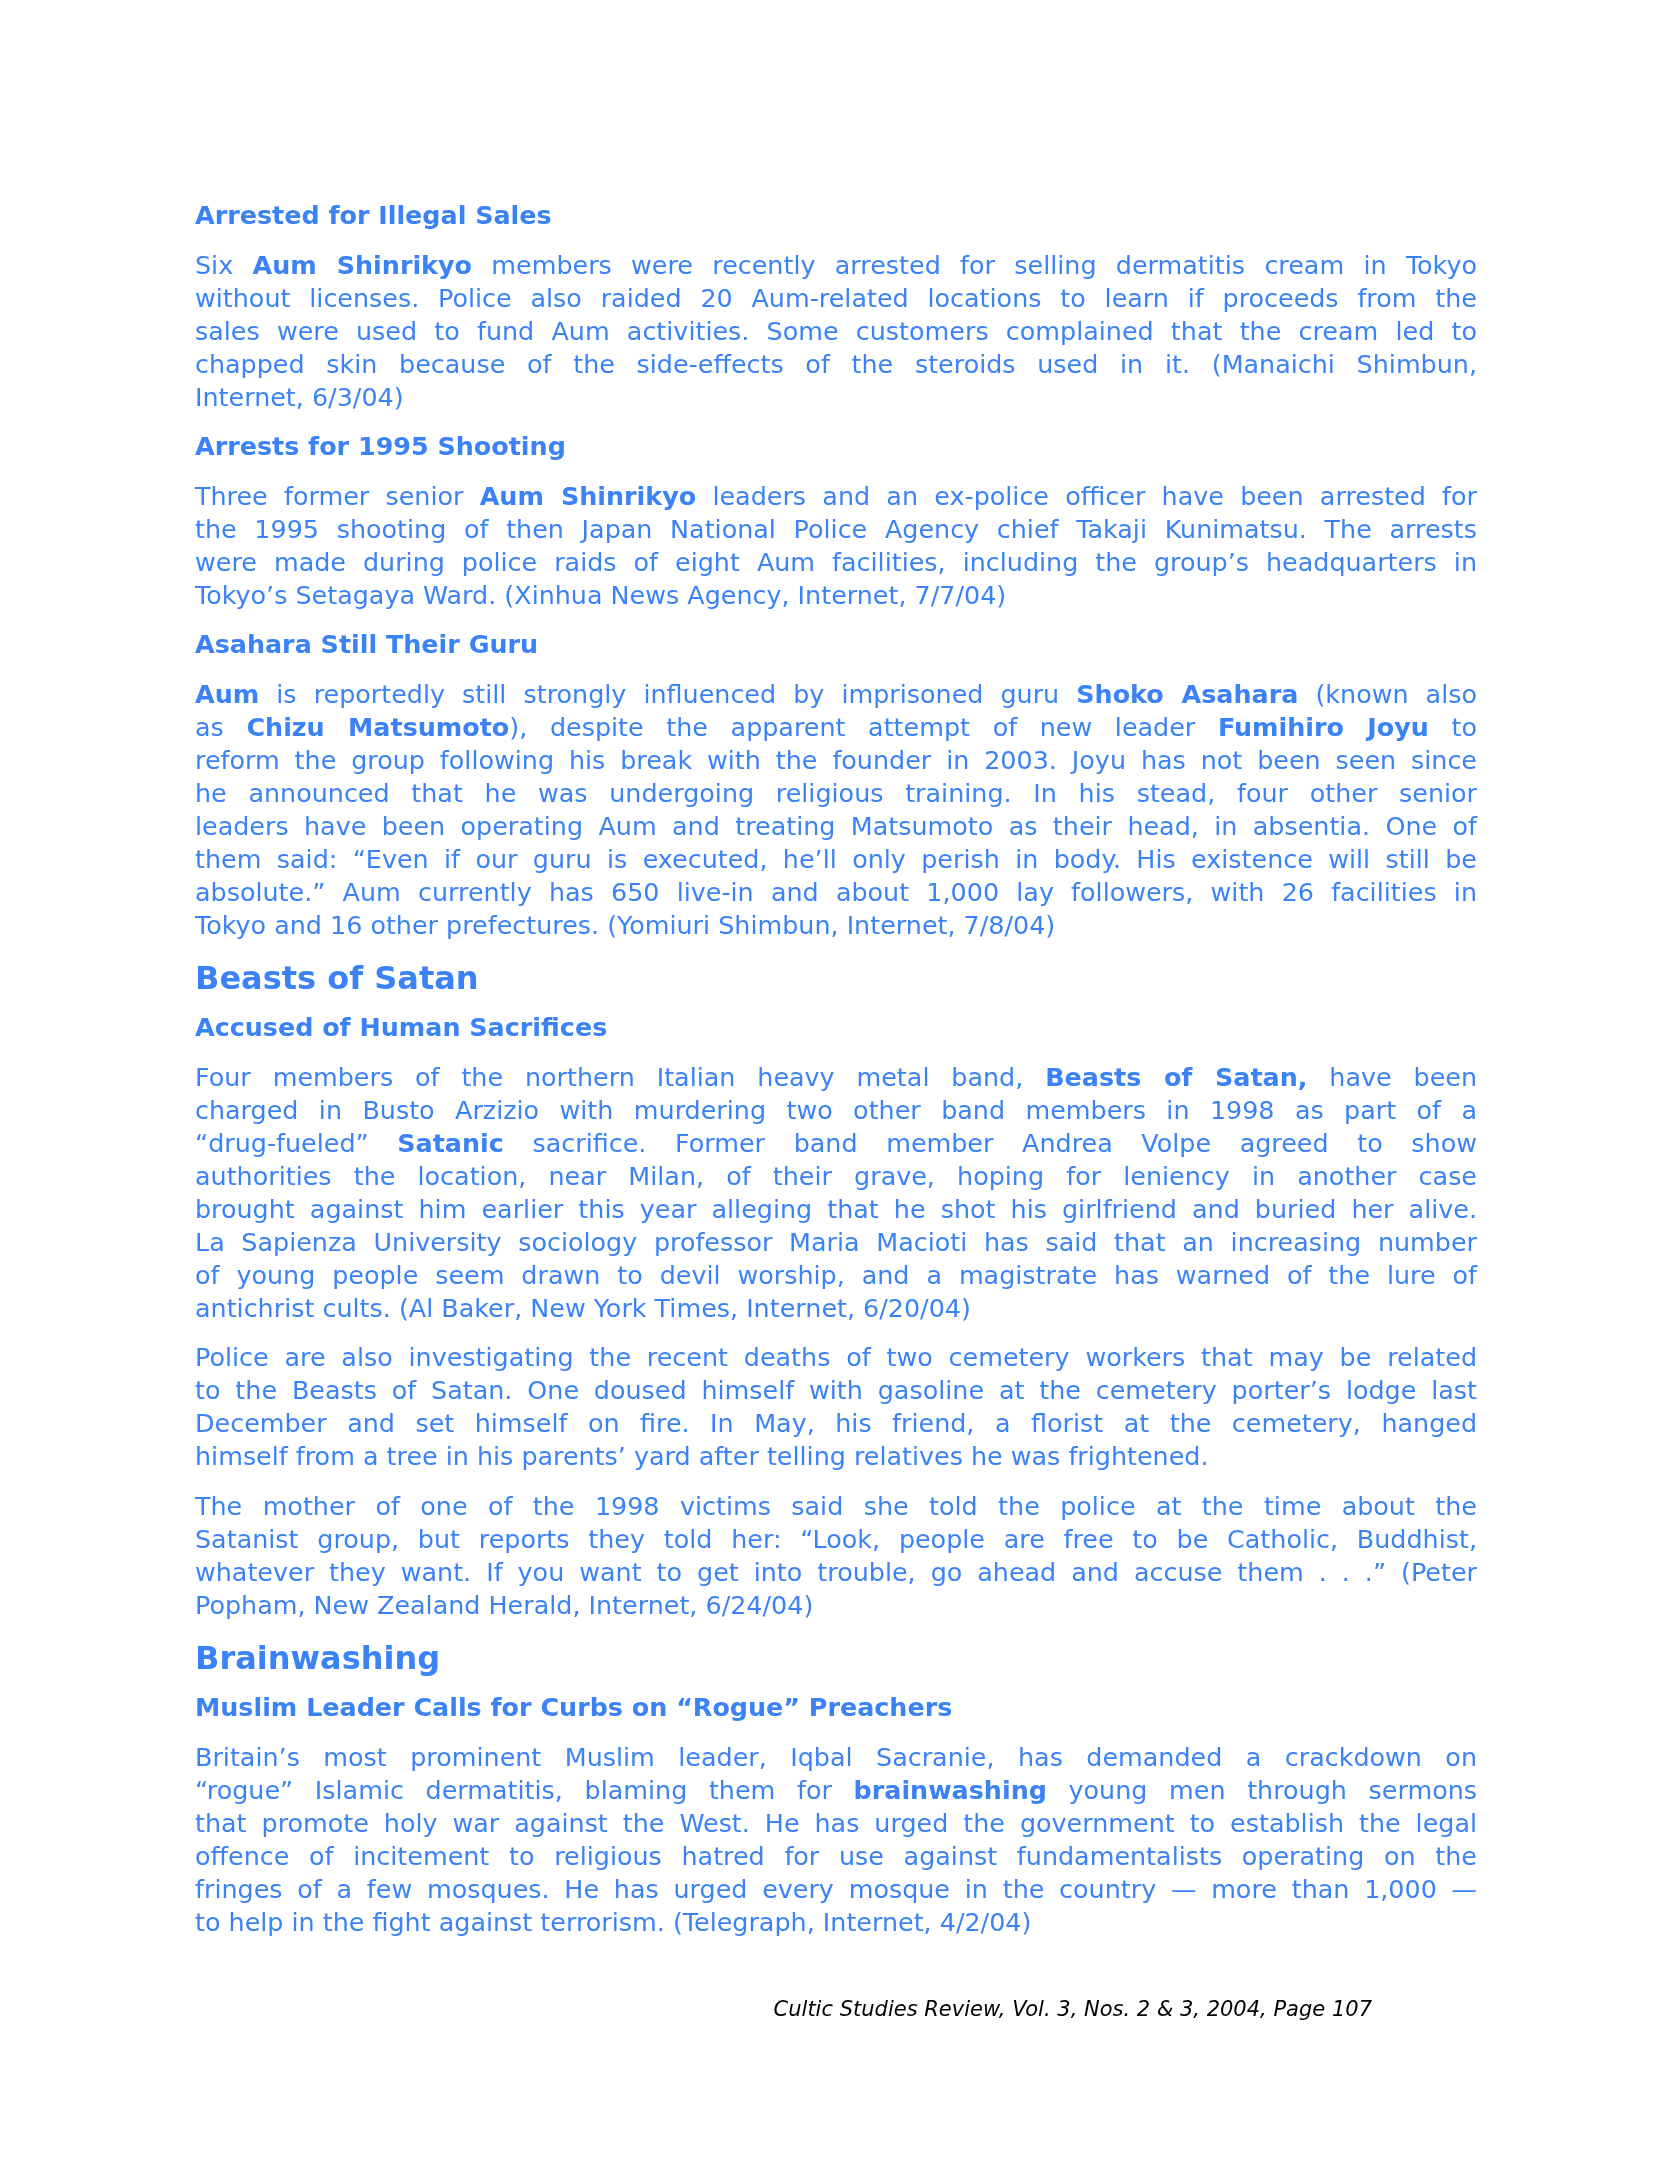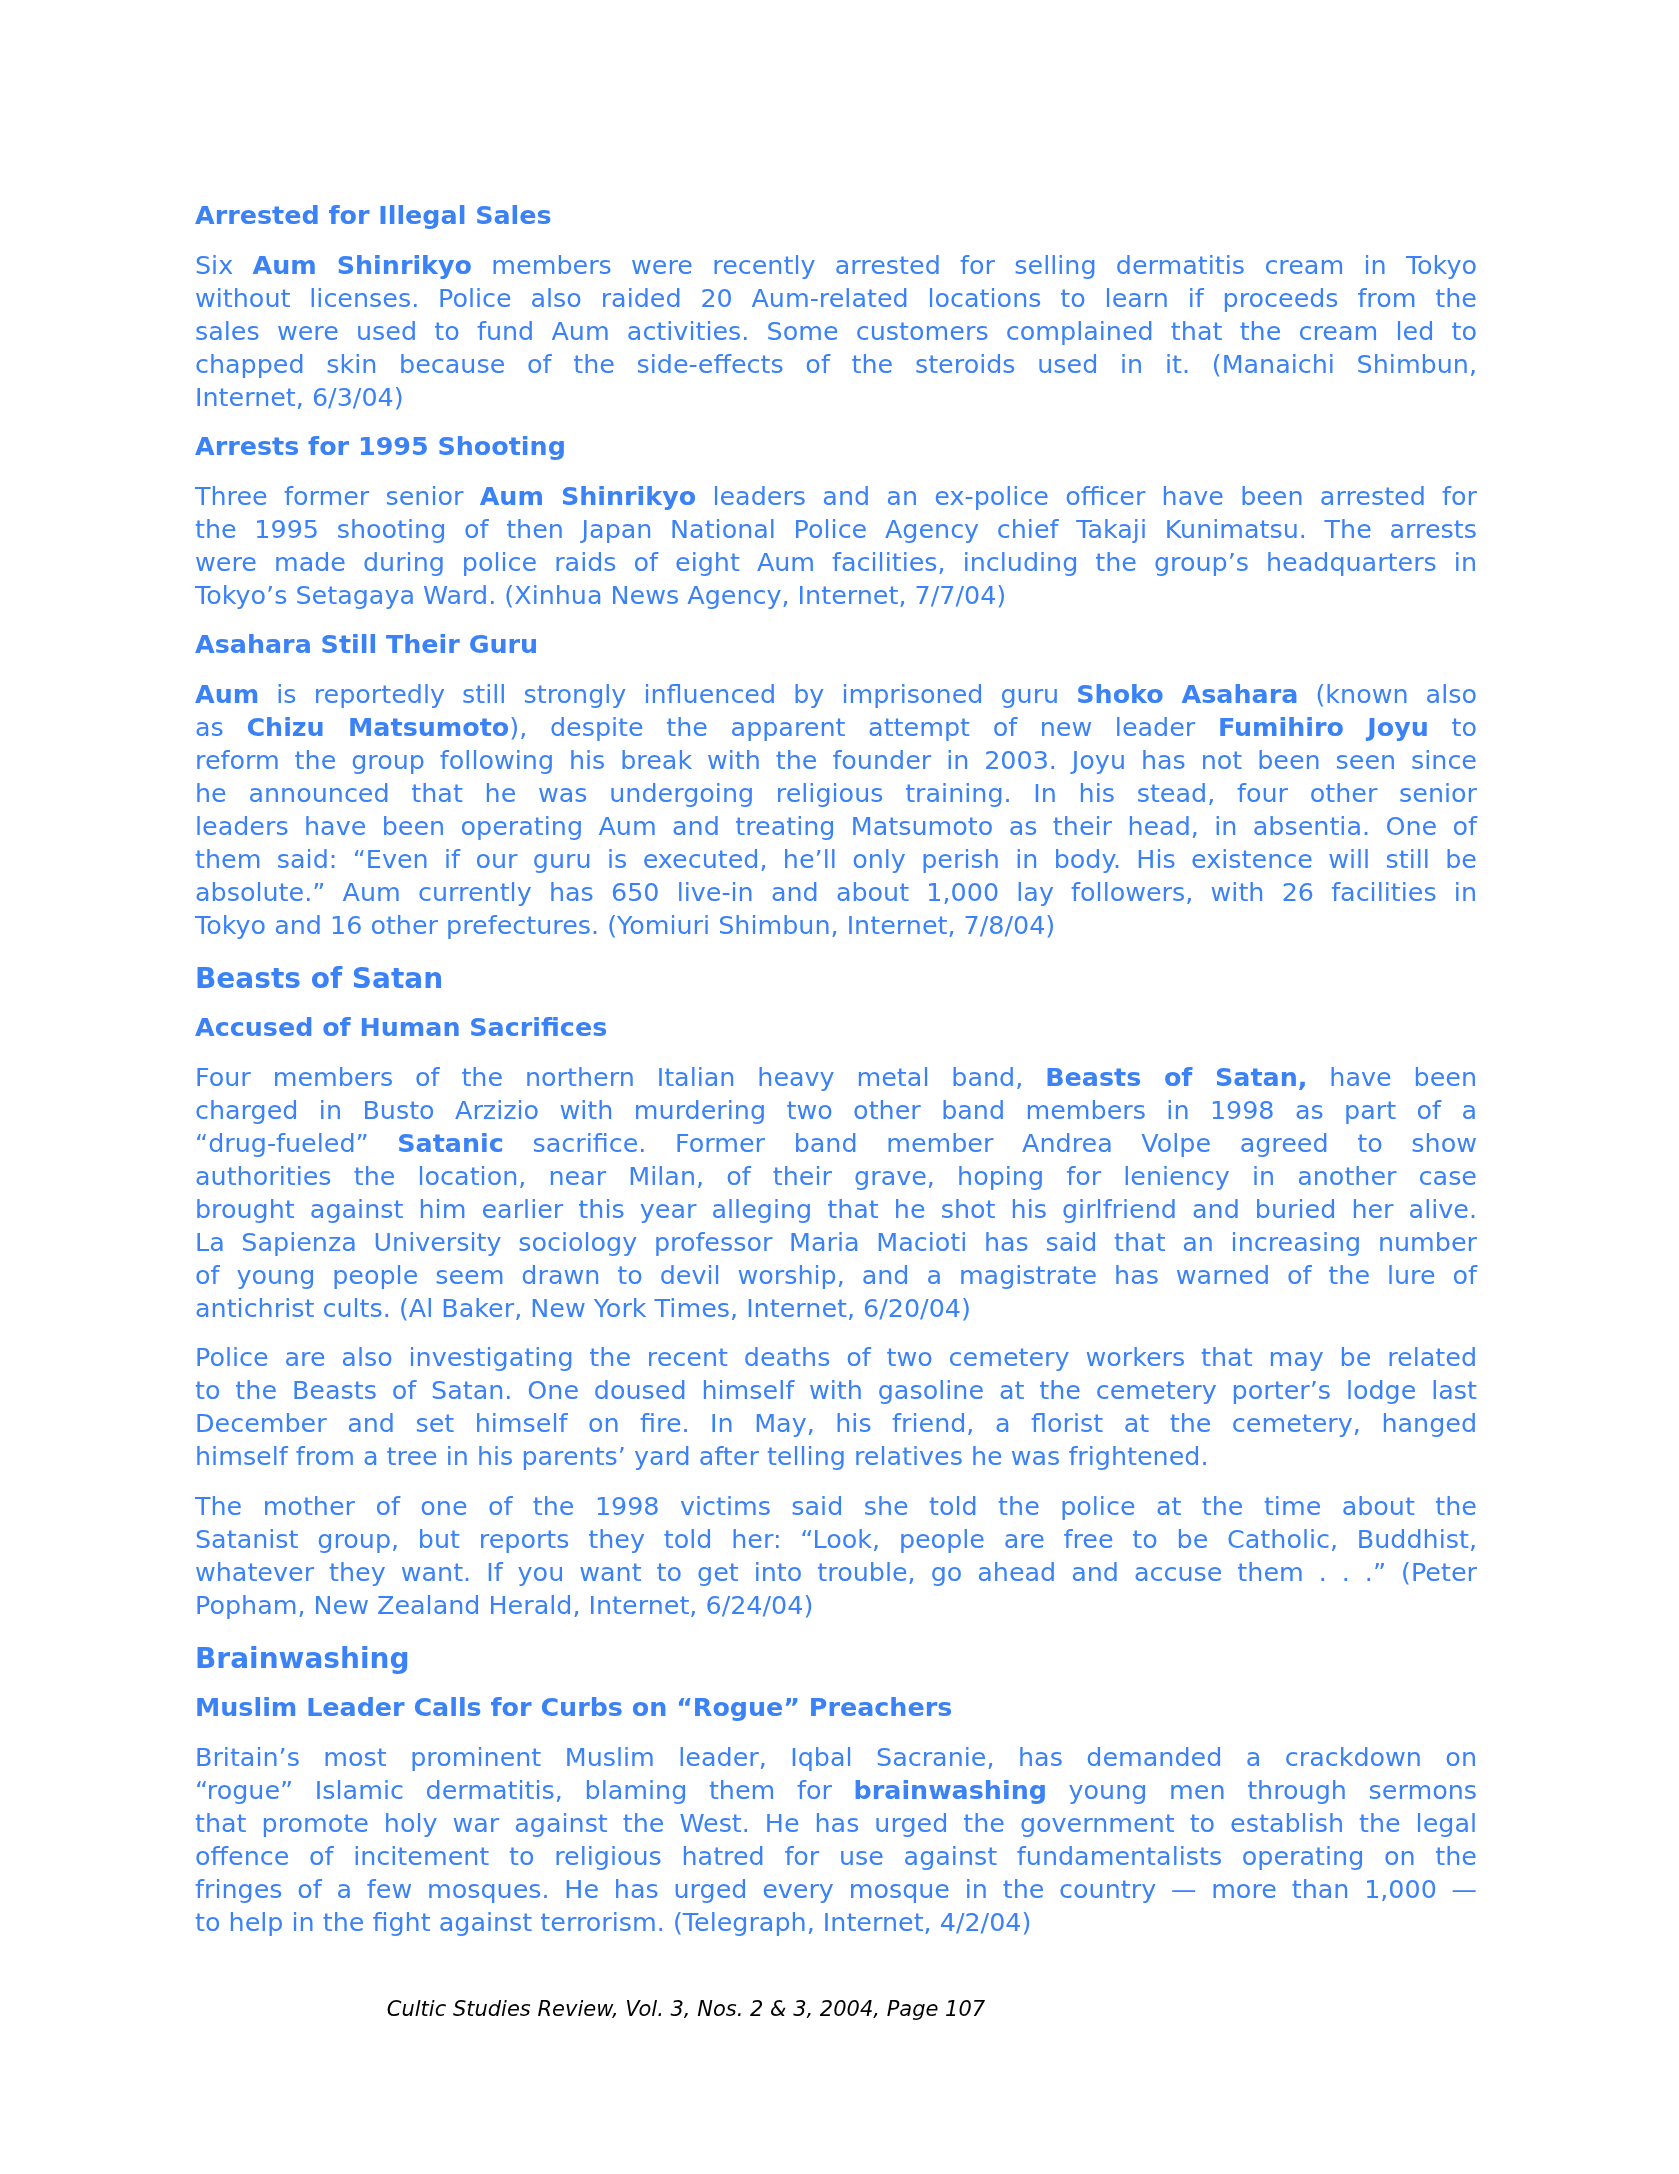--- a/index.html
+++ b/index.html
@@ -3,28 +3,28 @@
 <meta charset="utf-8">
 <style>
   html, body { margin: 0; padding: 0; background: #ffffff; }
   body { width: 1680px; height: 2174px; position: relative; overflow: hidden; }
   .page {
     position: absolute; left: 195px; top: 199px; width: 1282px;
     font-family: "DejaVu Sans", sans-serif; font-size: 25.4px; line-height: 33px; color: #3b82f6;
   }
   .h3 { font-weight: bold; margin: 16.5px 0 0 0; white-space: nowrap; }
   .h3.first { margin-top: 0; }
-  .h2 { font-weight: bold; font-size: 28px; margin: 20px 0 0 0; white-space: nowrap; }
+  .h2 { font-weight: bold; font-size: 32px; margin: 20px 0 0 0; white-space: nowrap; }
   .para { margin: 16.5px 0 0 0; }
   .line { display: block; text-align: justify; text-align-last: justify; white-space: normal; }
   .line.last { text-align: right; text-align-last: left; }
   .b { font-weight: bold; }
   .i { }
   .footer {
-    position: absolute; left: 0; width: 1372px; top: 1992px; text-align: center;
+    position: absolute; left: 0; width: 1372px; top: 1992px; text-align: right;
     font-family: "DejaVu Sans", sans-serif; font-style: italic; font-size: 21px; line-height: 34px; color: #000;
   }
 </style>
 </head>
 <body>
 
 <div class="page" id="page-body">
     <div class="h3 first">Arrested for Illegal Sales</div>
     <div class="para">
       <span class="line"><span>Six </span><span class="b">Aum Shinrikyo</span><span> members were recently arrested for selling dermatitis cream in Tokyo</span></span>

